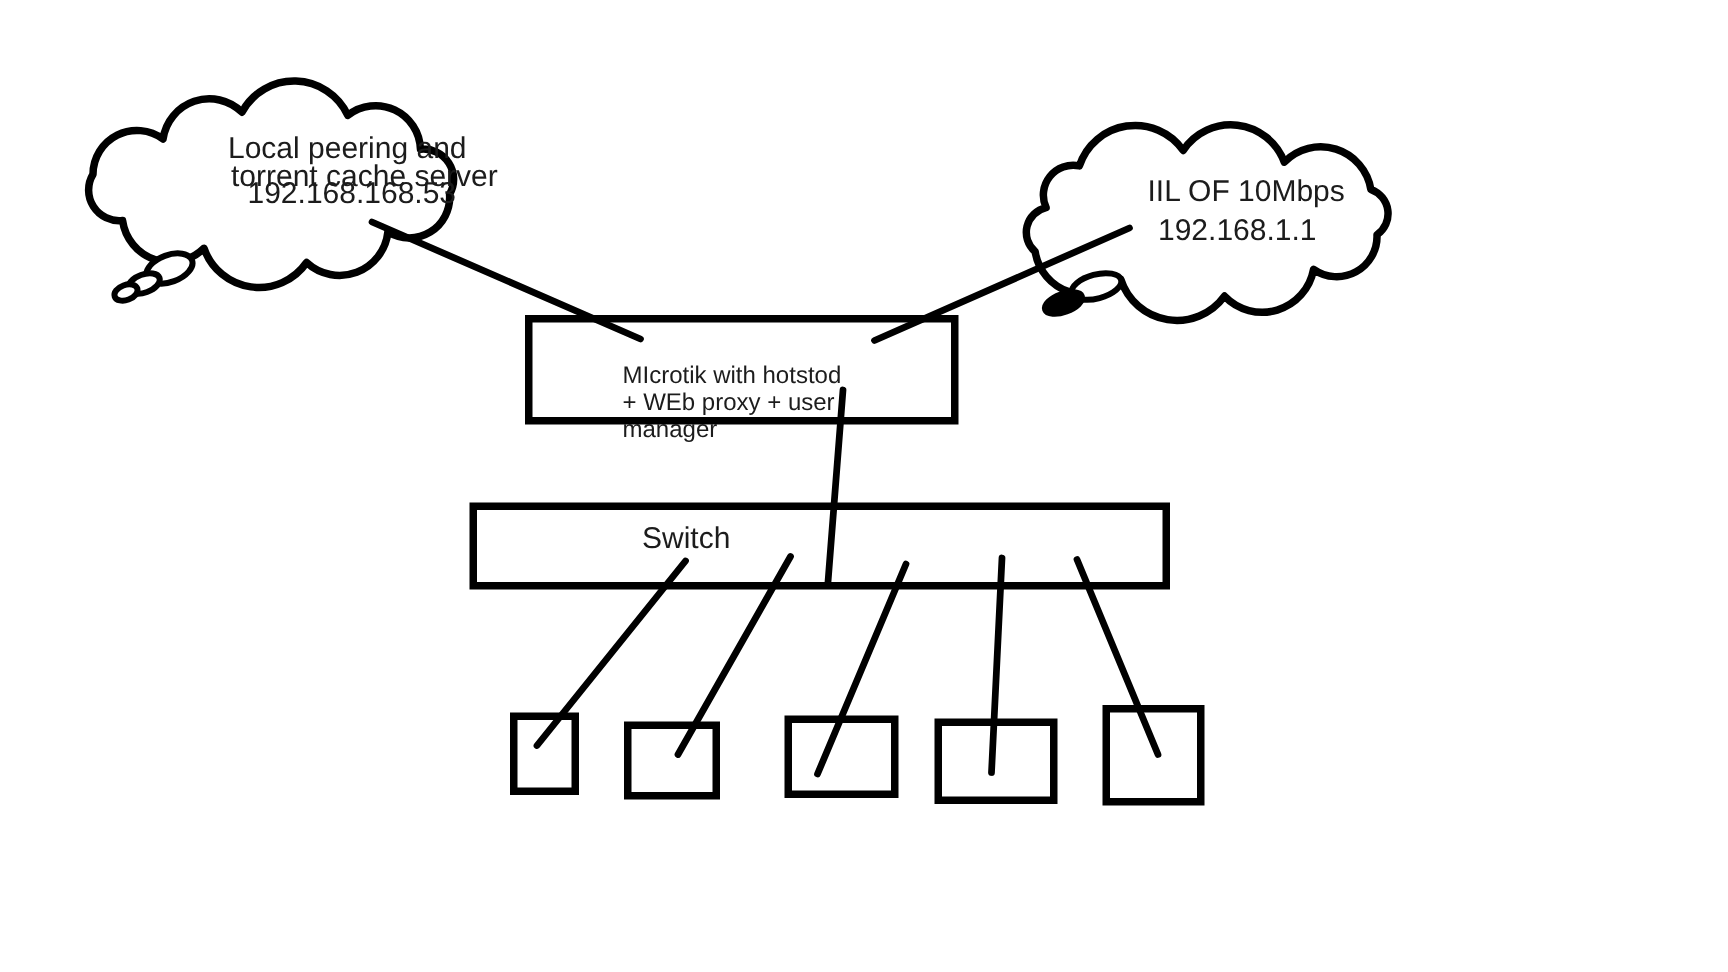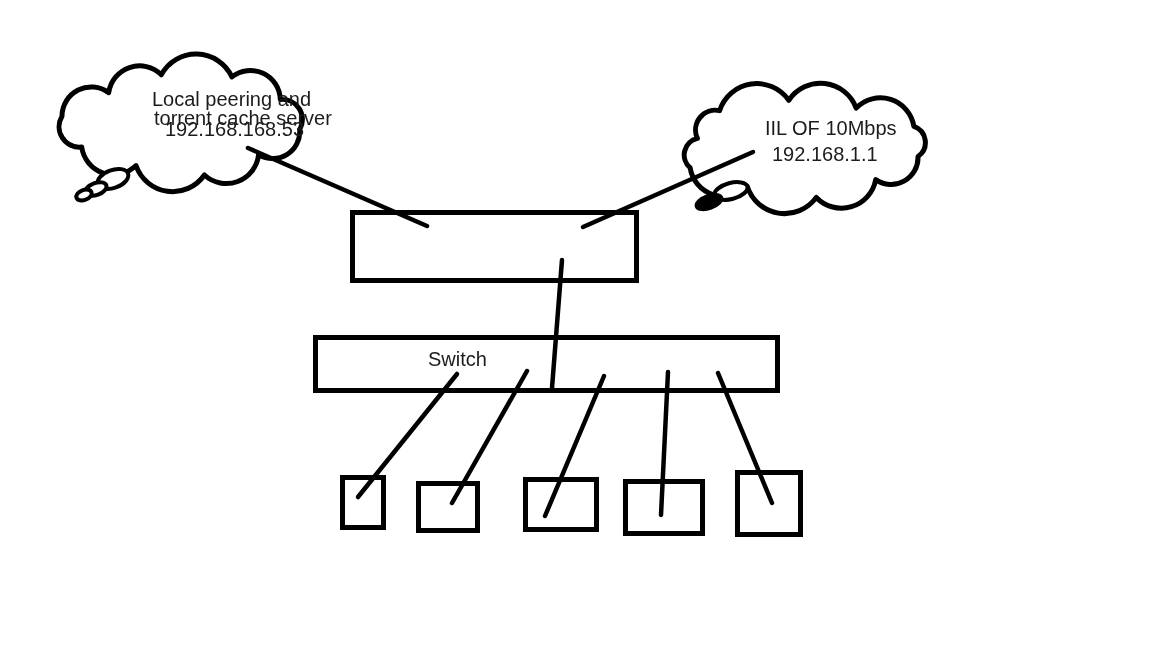--- a/index.html
+++ b/index.html
@@ -62,20 +62,25 @@
     </svg>
 
   <div class="lbl" style="left:152px; top:91px;">Local peering and</div>
   <div class="lbl" style="left:154px; top:110px;">torrent cache server</div>
   <div class="lbl" style="left:121px; top:121px;margin-left:44px;">192.168.168.53</div>
 
   <div class="lbl" style="left:753px; top:120px;margin-left:12px;">IIL OF 10Mbps</div>
   <div class="lbl" style="left:772px; top:146px;">192.168.1.1</div>
 
   <div class="box" style="left:350px; top:210px; width:289px; height:73px;"></div>
+  <div class="lbl router-label" style="left:415px; top:242px;">
+    <div>MIcrotik with hotstod</div>
+    <div>+ WEb proxy + user</div>
+    <div>manager</div>
+  </div>
 
   <div class="box" style="left:313px; top:335px; width:467px; height:58px;"></div>
   <div class="lbl" style="left:428px; top:351px;">Switch</div>
 
   <div id="clients-layer">
       <div class="box" style="left: 340px; top: 475px; width: 46px; height: 55px;"></div>
       <div class="box" style="left: 416px; top: 481px; width: 64px; height: 52px;"></div>
       <div class="box" style="left: 523px; top: 477px; width: 76px; height: 55px;"></div>
       <div class="box" style="left: 623px; top: 479px; width: 82px; height: 57px;"></div>
       <div class="box" style="left: 735px; top: 470px; width: 68px; height: 67px;"></div>

